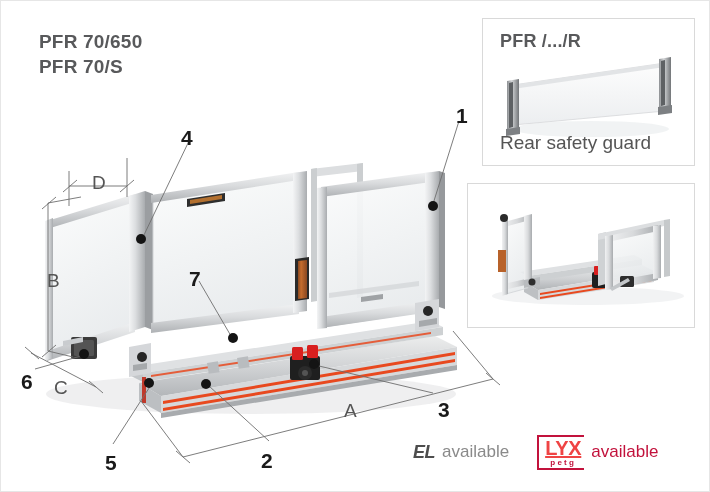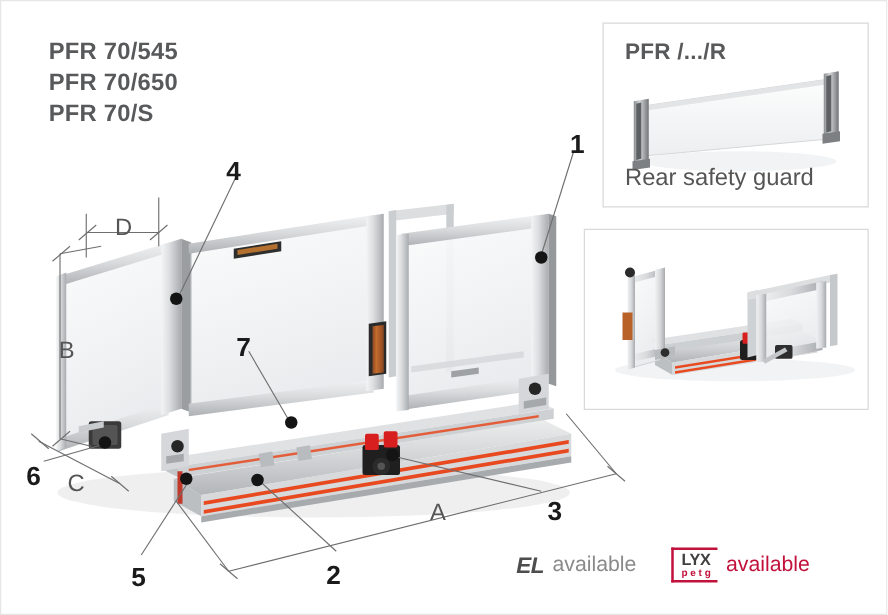--- a/index.html
+++ b/index.html
@@ -124,42 +124,43 @@
     position: relative;
     display: inline-block;
     padding: 1px 3px 1px 6px;
     border-left: 2.5px solid #c2123c;
     border-top: 2.5px solid #c2123c;
     border-bottom: 2.5px solid #c2123c;
     line-height: 1;
   }
   .lyx-top {
     display: block;
-    font-size: 13px;
-    font-weight: bold;
-    color: #404040;
+    font-size: 20px;
+    font-weight: bold;
+    color: #ef4444;
     letter-spacing: -0.3px;
+    text-decoration: underline;
   }
   .lyx-sub {
     display: block;
     font-size: 8px;
     font-weight: bold;
     color: #c2123c;
     letter-spacing: 2.2px;
     margin-top: 1px;
+    text-align: center;
   }
   .badge-text-red { font-size: 17px; color: #c2123c; }
 </style>
 </head>
 <body>
 
 <div id="page">
 
   <div id="title-block">
-    <div class="model-line">PFR 70/545</div>
     <div class="model-line">PFR 70/650</div>
     <div class="model-line">PFR 70/S</div>
   </div>
 
   <div id="main-render">
     <svg width="460" height="300" viewBox="0 0 460 300" xmlns="http://www.w3.org/2000/svg">
       <defs>
         <linearGradient id="gAlu" x1="0" y1="0" x2="0" y2="1">
           <stop offset="0%" stop-color="#f1f2f3"></stop>
           <stop offset="45%" stop-color="#d9dbdd"></stop>

